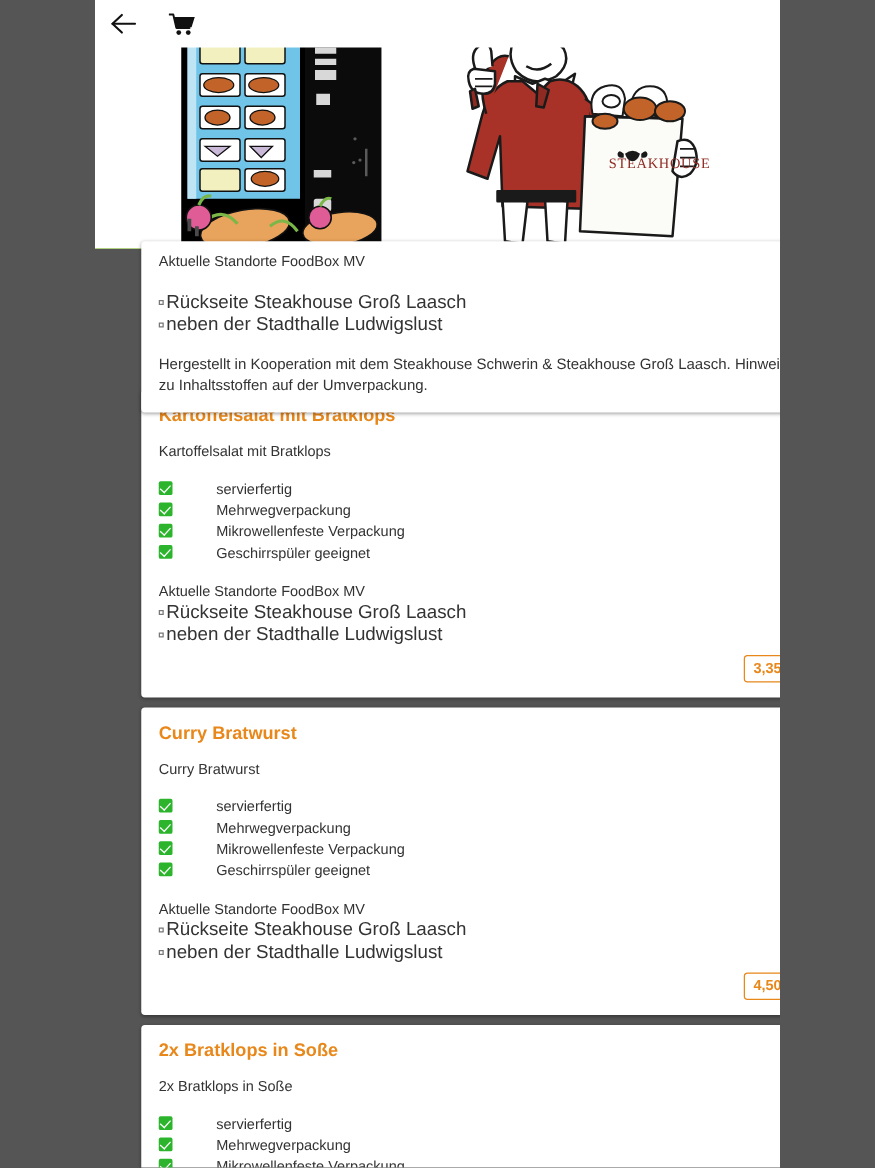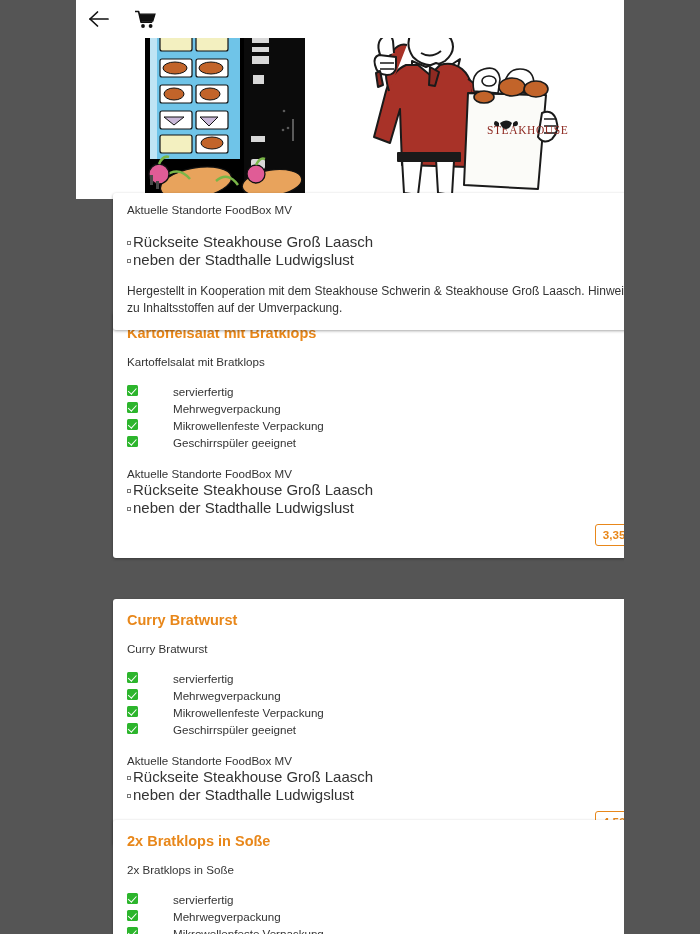--- a/index.html
+++ b/index.html
@@ -285,21 +285,21 @@
         <div class="loc-line">
           <span class="sqb"></span>
           <span>neben der Stadthalle Ludwigslust</span>
         </div>
         <div class="price-row">
           <span class="price-badge">3,35 €</span>
         </div>
       </div>
     </div>
 
-    <div class="card" style="top:599px;">
+    <div class="card" style="top:566px;">
       <div class="card-inner">
         <div class="food-title">Curry Bratwurst</div>
         <div class="desc">Curry Bratwurst</div>
         <ul class="feat-list">
           <li class="feat">
               <span class="chk"></span>
               <span>servierfertig</span>
             </li>
           <li class="feat">
               <span class="chk"></span>

